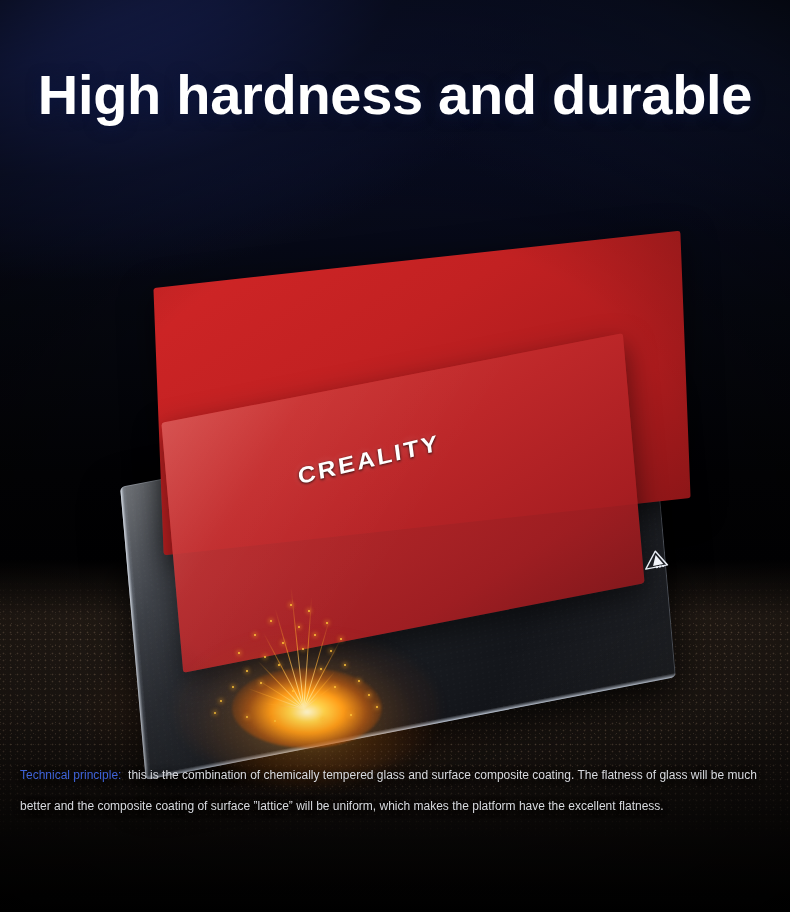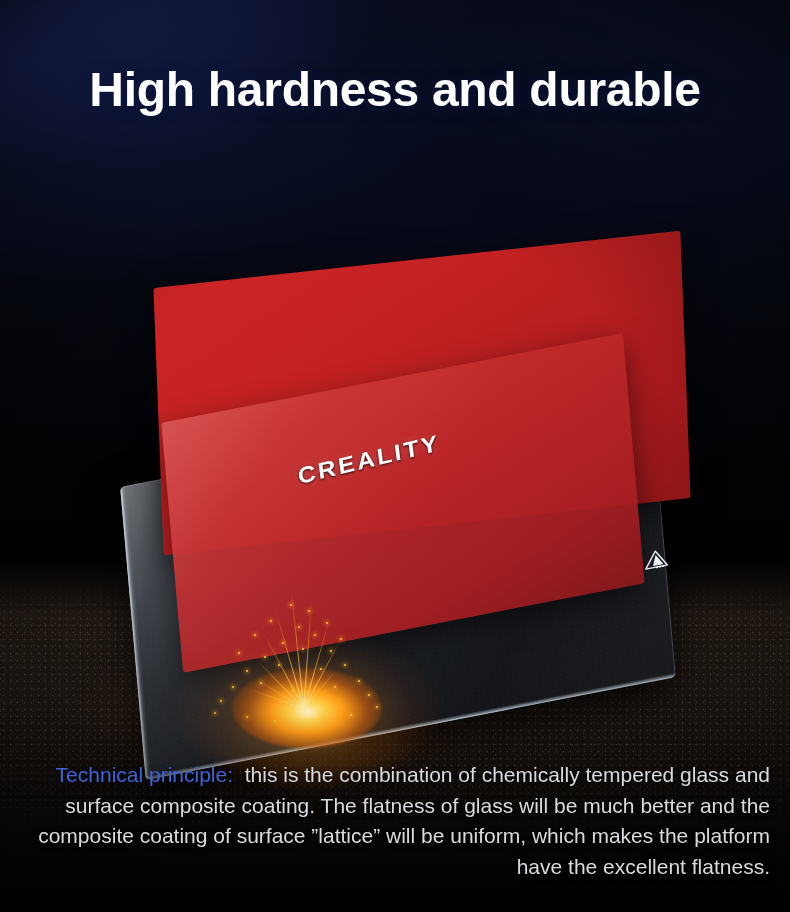--- a/index.html
+++ b/index.html
@@ -56,21 +56,21 @@
     pointer-events: none;
   }
 
   
   .headline {
     position: absolute;
     top: 62px;
     left: 0; right: 0;
     text-align: center;
     color: #ffffff;
-    font-size: 48px;
+    font-size: 56px;
     font-weight: 700;
     letter-spacing: -0.3px;
     text-shadow: 0 2px 14px rgba(10,20,60,0.9);
     white-space: nowrap;
   }
   .subtitle {
     position: absolute;
     top: 136px;
     left: 40px;
     width: 710px;
@@ -78,23 +78,23 @@
     color: #d9dde6;
     font-size: 19.5px;
     line-height: 30px;
     text-shadow: 0 1px 6px rgba(0,0,0,0.8);
   }
   .footer-copy {
     position: absolute;
     top: 760px;
     left: 20px;
     width: 750px;
-    text-align: right;
+    text-align: left;
     color: #d8dadf;
-    font-size: 21px;
+    font-size: 12px;
     line-height: 30.5px;
     text-shadow: 0 1px 7px rgba(0,0,0,0.95);
   }
   .footer-copy .accent {
     color: #3f63d8;
   }
 
   
   .scene {
     position: absolute;

